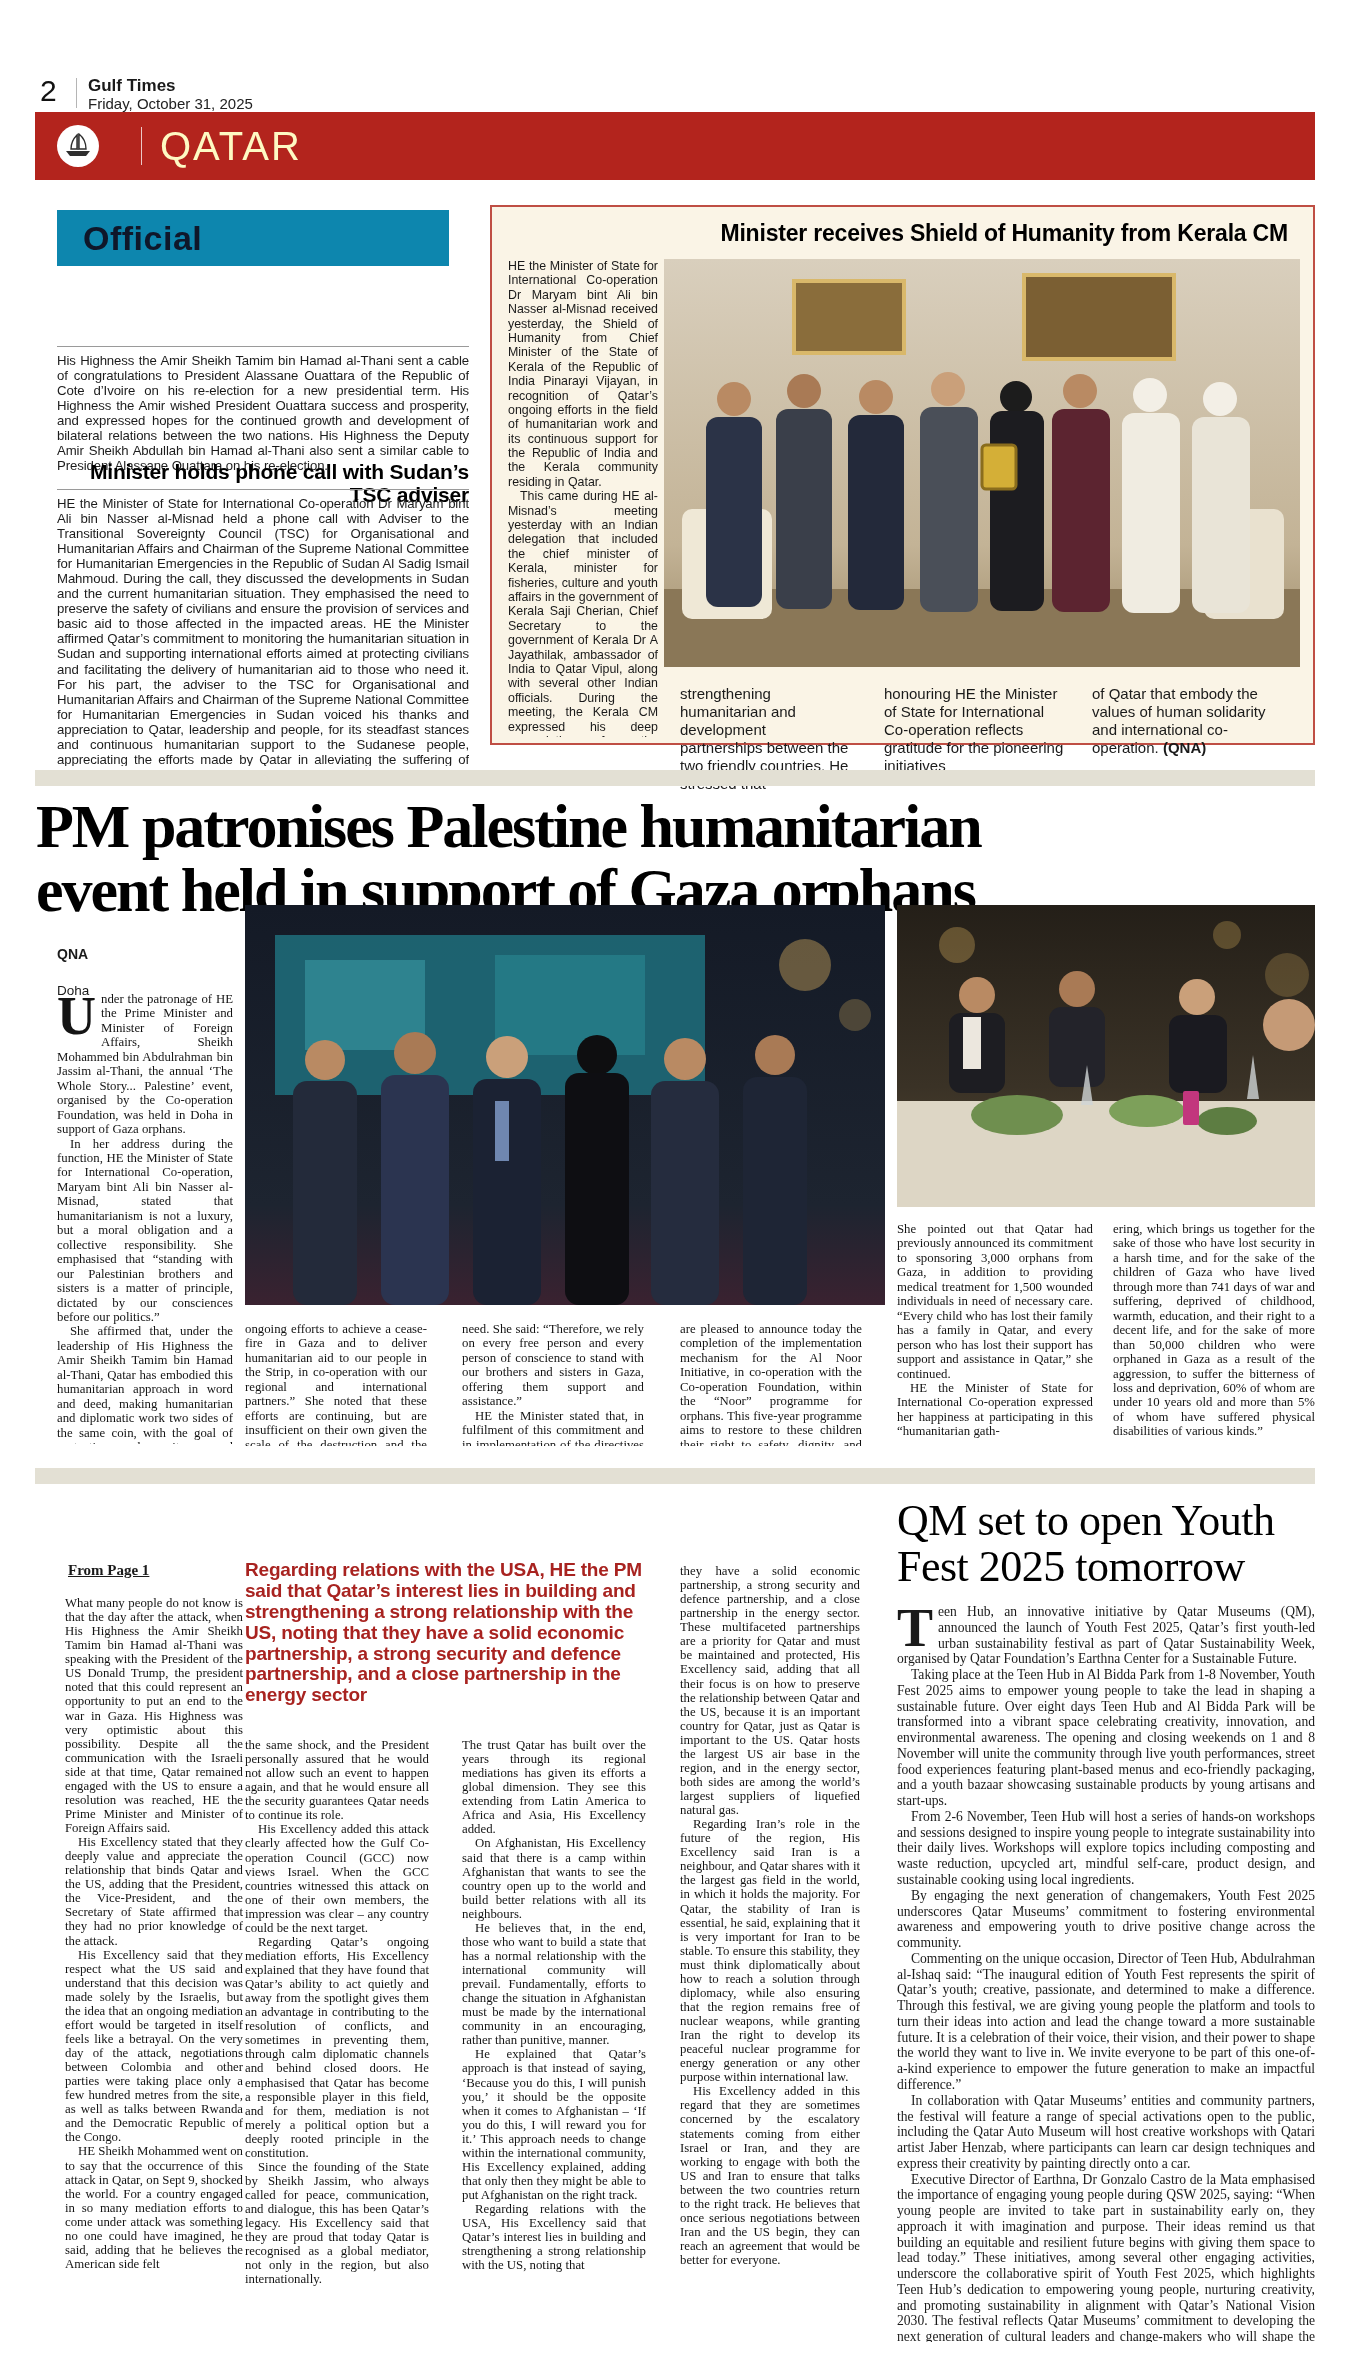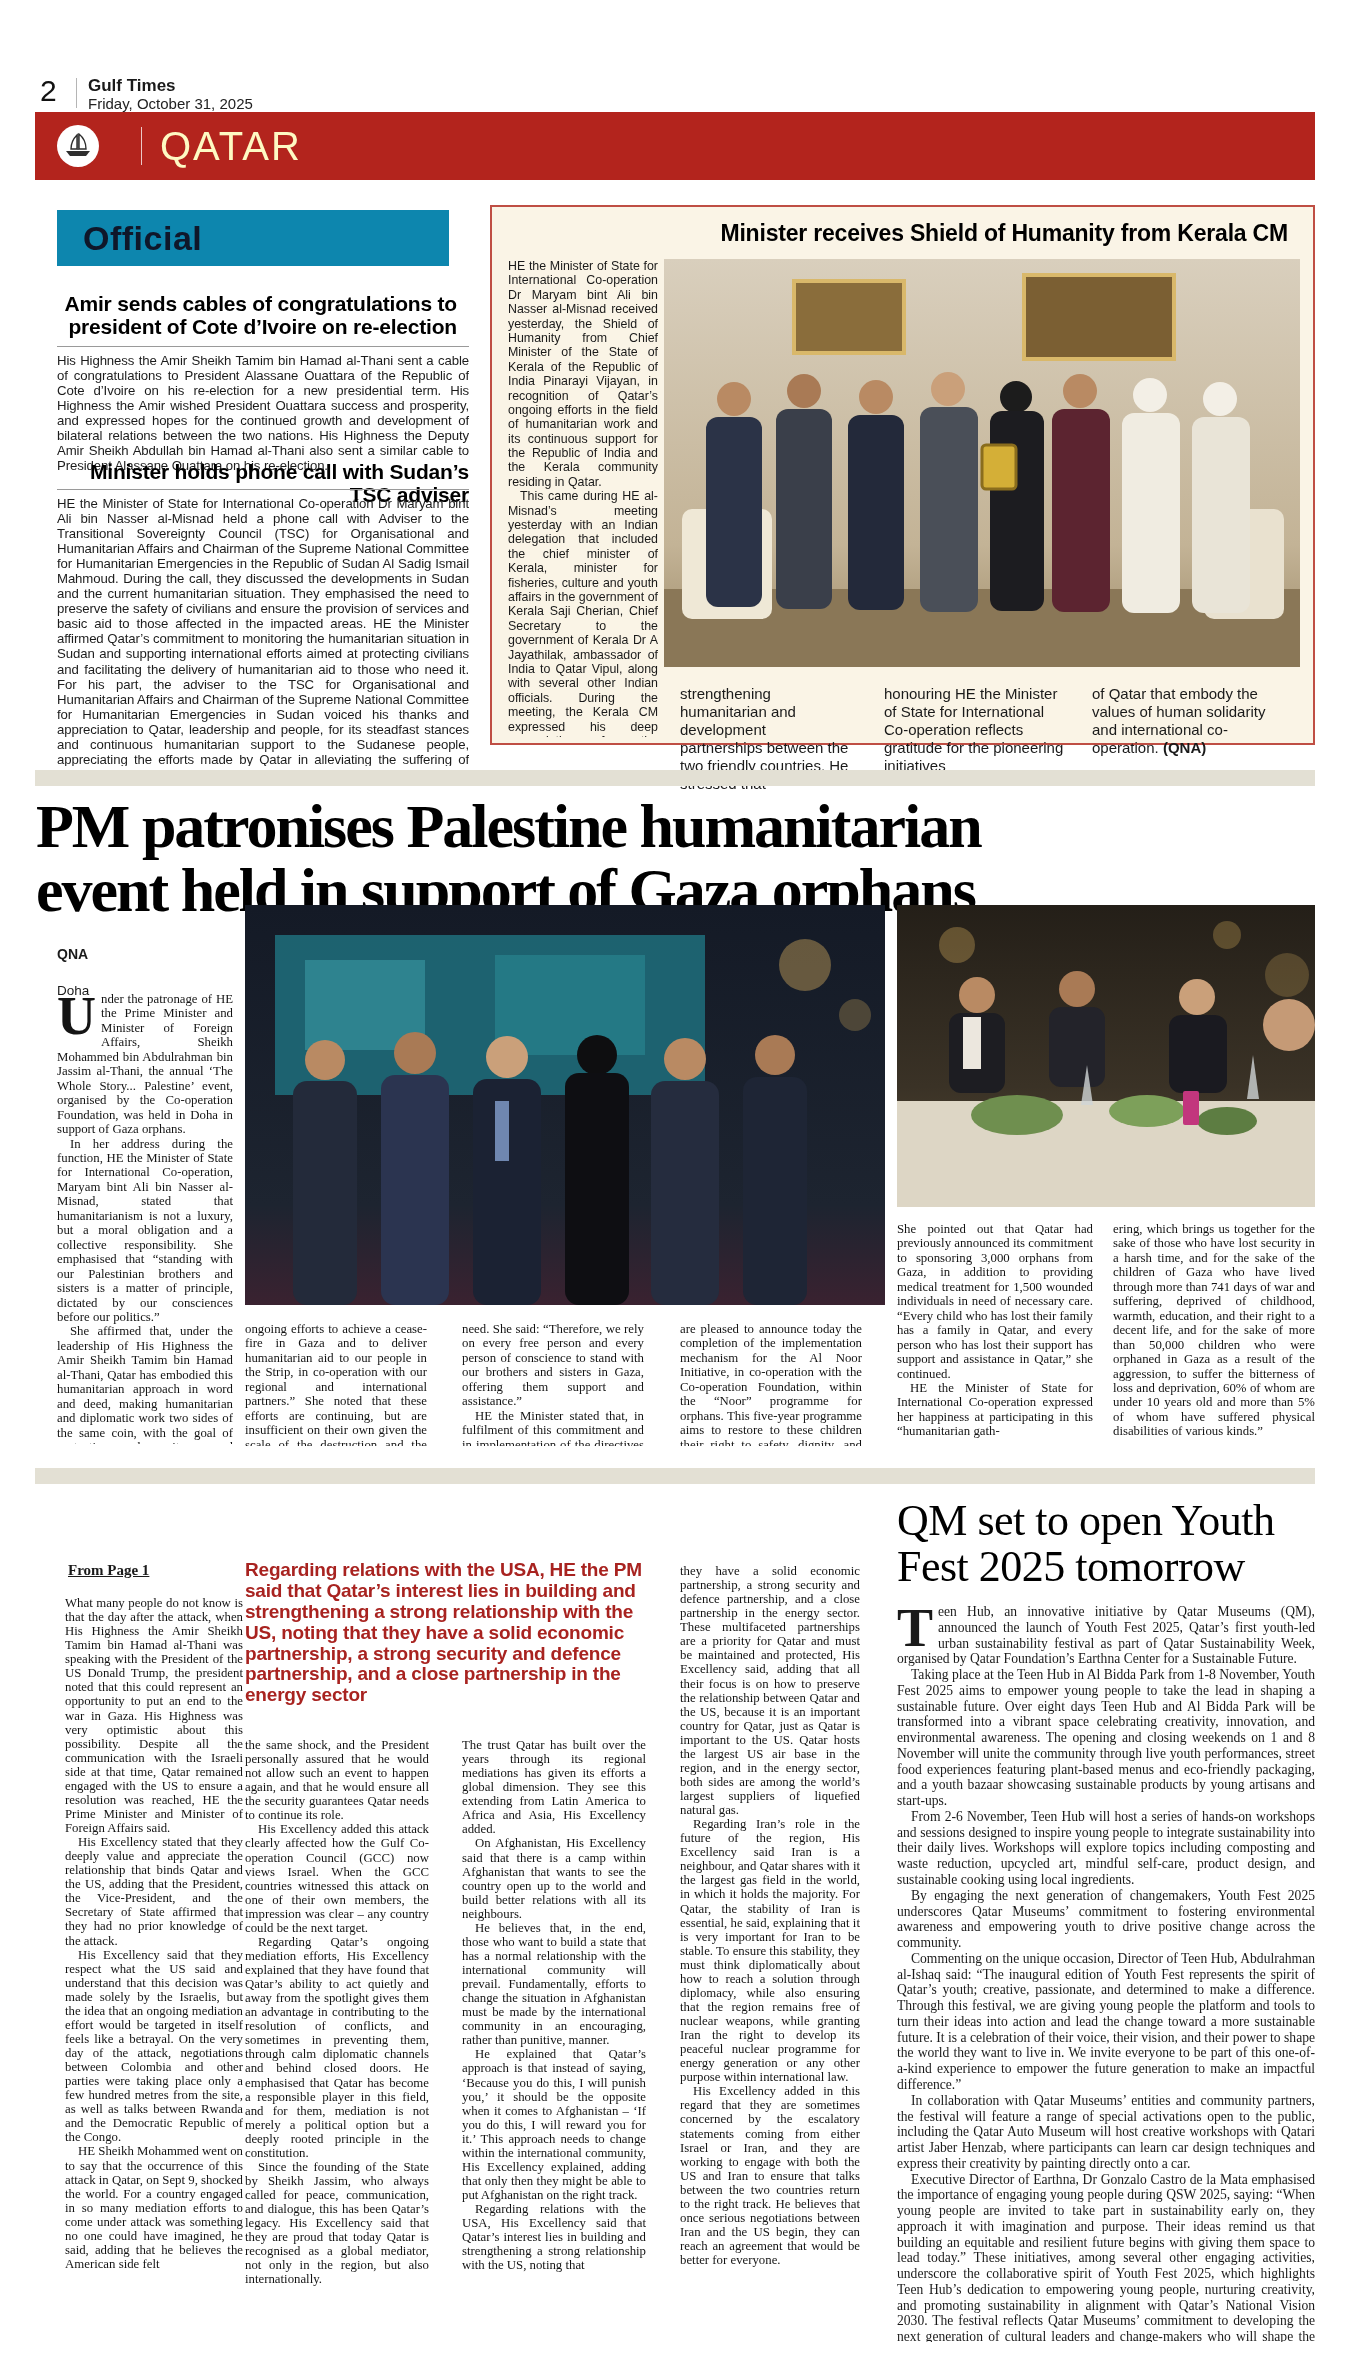--- a/index.html
+++ b/index.html
@@ -81,21 +81,20 @@
       </svg>
     </div>
     <div class="mast-sep"></div>
     <div class="mast-title">QATAR</div>
   </div>
 
   <div class="abs official" style="left:57px;top:210px;width:392px;height:56px;">
     <span>Official</span>
   </div>
 
-  <div class="abs shead" style="left:57px;top:292px;width:400px;">Amir sends cables of congratulations to president of Cote d’Ivoire on re-election</div>
   <div class="abs rule" style="left:57px;top:346px;width:412px;"></div>
   <div class="abs sbody" style="left:57px;top:353px;width:412px;height:124px;overflow:hidden;">
     <p>His Highness the Amir Sheikh Tamim bin Hamad al-Thani sent a cable of congratulations to President Alassane Ouattara of the Republic of Cote d’Ivoire on his re-election for a new presidential term. His Highness the Amir wished President Ouattara success and prosperity, and expressed hopes for the continued growth and development of bilateral relations between the two nations. His Highness the Deputy Amir Sheikh Abdullah bin Hamad al-Thani also sent a similar cable to President Alassane Ouattara on his re-election.</p>
   </div>
 
   <div class="abs shead" style="left:57px;top:460px;width:412px;">Minister holds phone call with Sudan’s TSC adviser</div>
   <div class="abs rule" style="left:57px;top:489px;width:412px;"></div>
   <div class="abs sbody" style="left:57px;top:496px;width:412px;height:270px;overflow:hidden;">
     <p><span>HE the Minister of State for International Co-operation Dr Maryam bint Ali bin Nasser al-Misnad held a phone call with Adviser to the Transitional Sovereignty Council (TSC) for Organisational and Humanitarian Affairs and Chairman of the Supreme National Committee for Humanitarian Emergencies in the Republic of Sudan Al Sadig Ismail Mahmoud. During the call, they discussed the developments in Sudan and the current humanitarian situation. They emphasised the need to preserve the safety of civilians and ensure the provision of services and basic aid to those affected in the impacted areas. HE the Minister affirmed Qatar’s commitment to monitoring the humanitarian situation in Sudan and supporting international efforts aimed at protecting civilians and facilitating the delivery of humanitarian aid to those who need it. For his part, the adviser to the TSC for Organisational and Humanitarian Affairs and Chairman of the Supreme National Committee for Humanitarian Emergencies in Sudan voiced his thanks and appreciation to Qatar, leadership and people, for its steadfast stances and continuous humanitarian support to the Sudanese people, appreciating the efforts made by Qatar in alleviating the suffering of those affected and enhancing the humanitarian response in Sudan.</span> </p>
   </div>

